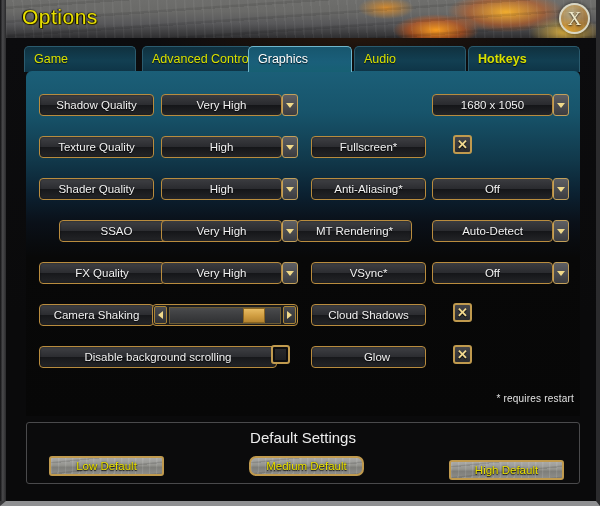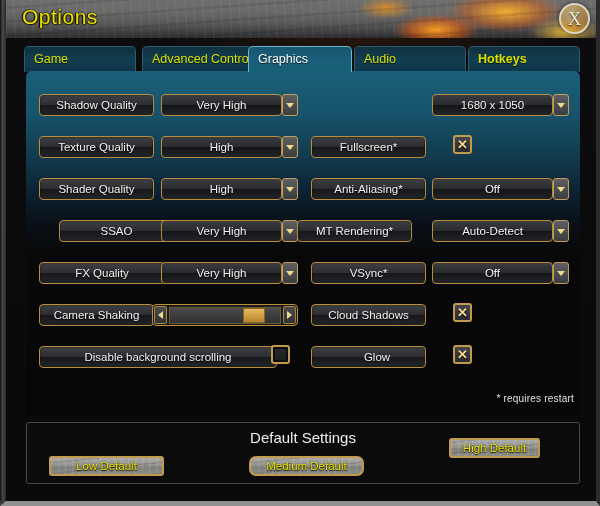--- a/index.html
+++ b/index.html
@@ -313,21 +313,21 @@
         <span class="mark">✕</span>
       </div>
 
       <div class="restart-note">* requires restart</div>
     </div>
 
     <div class="defaults-box">
       <div class="defaults-title">Default Settings</div>
       <div class="stone-btn" style="left:22px;top:33px;width:115px;">Low Default</div>
       <div class="stone-btn" style="left:222px;top:33px;width:115px;border-radius:7px;">Medium Default</div>
-      <div class="stone-btn" style="left:422px;top:15px;width:91px;">High Default</div>
+      <div class="stone-btn" style="left:422px;top:37px;width:115px;">High Default</div>
     </div>
 
     <div class="bottombar">
       
       
       
     </div>
   </div>
 </div>
 

